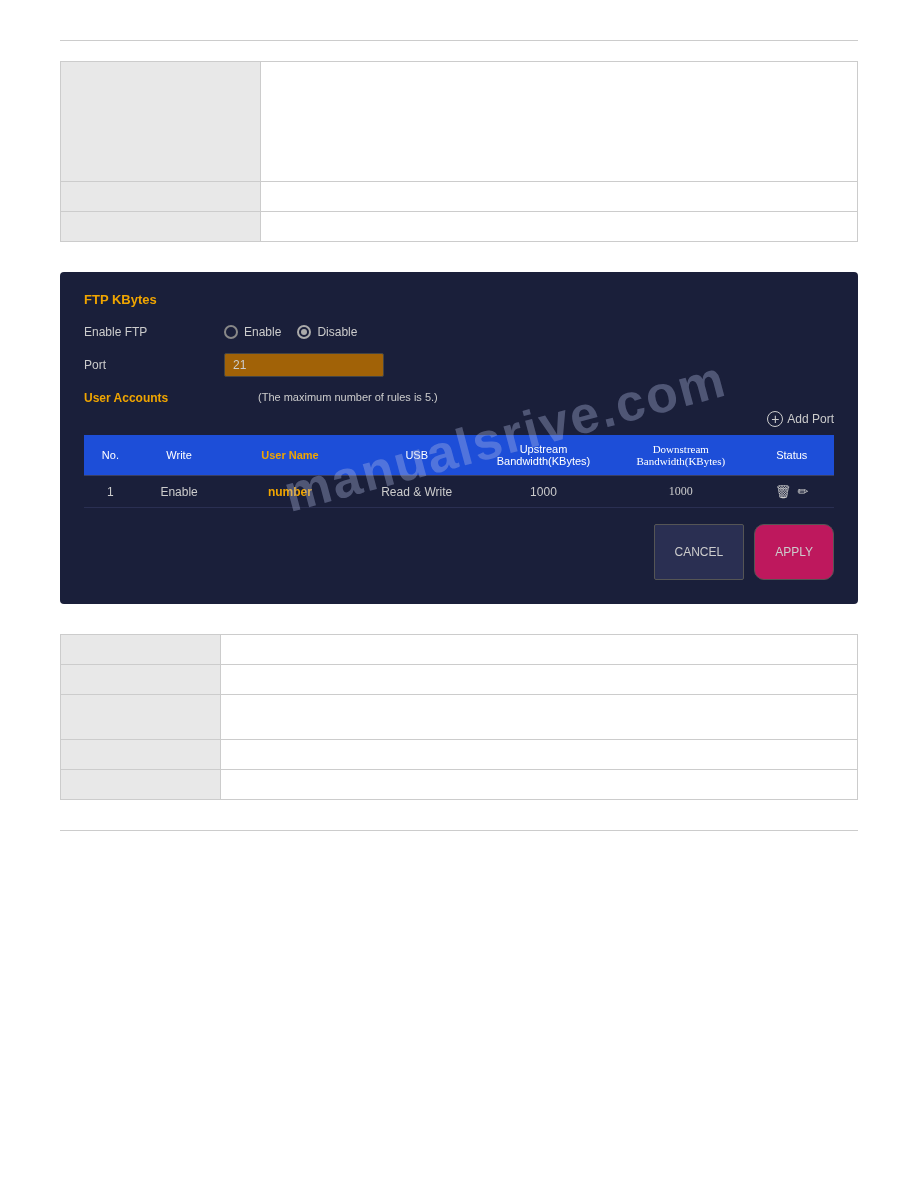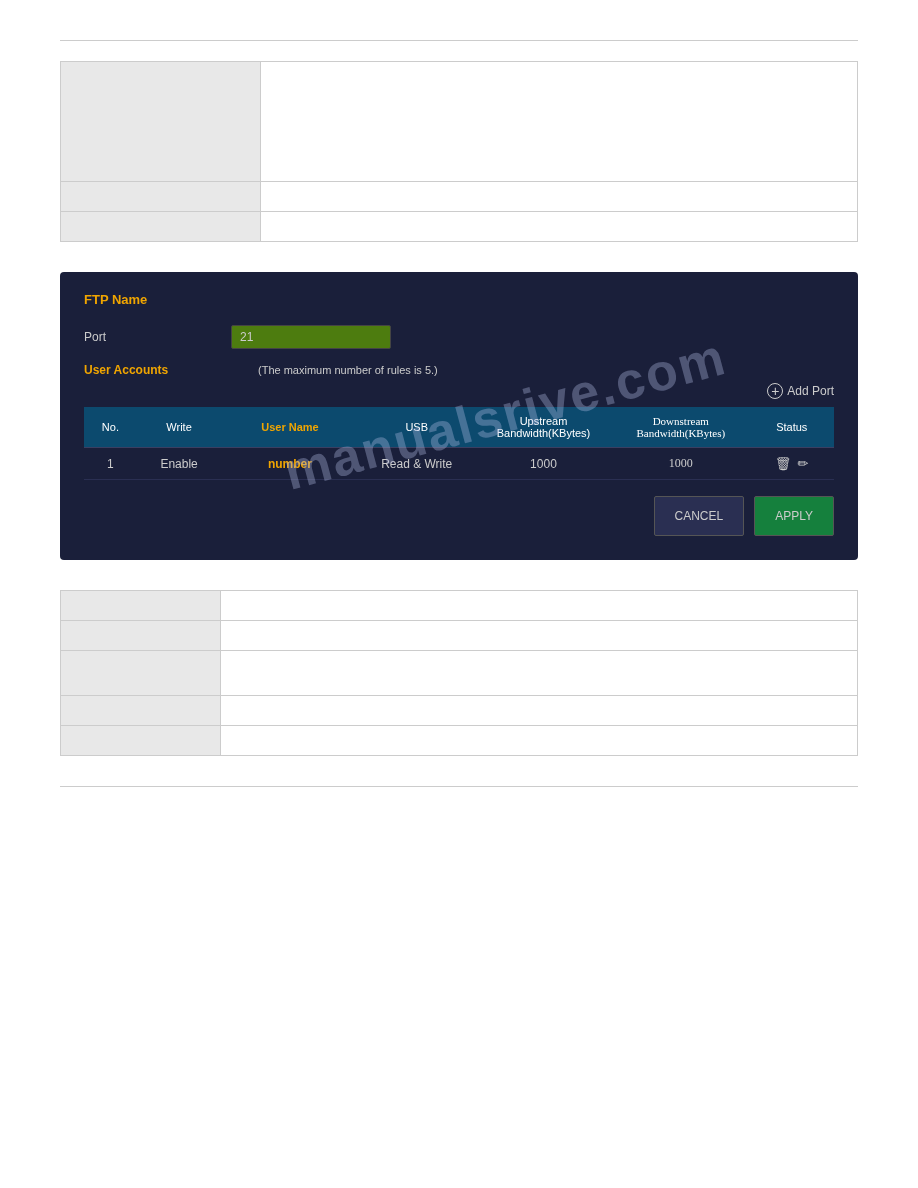--- a/index.html
+++ b/index.html
@@ -128,33 +128,32 @@
 
     .radio-circle.selected::after {
       content: '';
       width: 6px;
       height: 6px;
       border-radius: 50%;
       background: #aaa;
     }
 
     .port-input {
-      background: #4d7c0f;
+      background: #a16207;
       border: 1px solid #444;
       color: #ccc;
       padding: 4px 8px;
       font-size: 12px;
       width: 160px;
       border-radius: 2px;
-      margin-left: 7px;
     }
 
     .user-accounts-row {
       display: flex;
-      align-items: center;
+      align-items: flex-start;
       margin-bottom: 6px;
     }
 
     .user-accounts-label {
       color: #f0a500;
       font-weight: bold;
       font-size: 12px;
       width: 140px;
     }
 
@@ -194,21 +193,21 @@
     }
 
     
     .ftp-table {
       width: 100%;
       border-collapse: collapse;
       margin-bottom: 16px;
     }
 
     .ftp-table th {
-      background: #0c4a6e;
+      background: #1d4ed8;
       color: #fff;
       font-weight: normal;
       font-size: 11px;
       padding: 8px 6px;
       border-bottom: 1px solid #3a3f62;
       margin-top: 16px;
     }
 
     .ftp-table td {
       color: #ccc;
@@ -244,34 +243,34 @@
       display: flex;
       justify-content: flex-end;
       gap: 10px;
       margin-top: 10px;
     }
 
     .btn-cancel {
       background: #2a2f52;
       border: 1px solid #555;
       color: #ccc;
-      padding: 12px 20px;
+      padding: 20px 20px;
       font-size: 12px;
       cursor: pointer;
       border-radius: 2px;
     }
 
     .btn-apply {
-      background: #15803d;
+      background: #be185d;
       border: 1px solid #555;
       color: #ccc;
       padding: 6px 20px;
       font-size: 12px;
       cursor: pointer;
-      border-radius: 2px;
+      border-radius: 10px;
     }
 
     
     .bottom-table {
       width: 100%;
       border-collapse: collapse;
       margin-bottom: 30px;
     }
 
     .bottom-table th, .bottom-table td {
@@ -333,22 +332,35 @@
       </tr>
       <tr class="short-row">
         <th></th>
         <td></td>
       </tr>
     </tbody>
   </table>
 
   <div class="ftp-panel">
 
-    <div class="ftp-panel-title">FTP Name</div>
-
+    <div class="ftp-panel-title">FTP KBytes</div>
+
+    <div class="ftp-row">
+      <div class="ftp-label">Enable FTP</div>
+      <div class="radio-group">
+        <label class="radio-option">
+          <span class="radio-circle"></span>
+          <span>Enable</span>
+        </label>
+        <label class="radio-option">
+          <span class="radio-circle selected"></span>
+          <span>Disable</span>
+        </label>
+      </div>
+    </div>
 
     <div class="ftp-row">
       <div class="ftp-label">Port</div>
       <input class="port-input" type="text" value="21" style="">
     </div>
 
     <div class="user-accounts-row">
       <div class="user-accounts-label">User Accounts</div>
       <div class="user-accounts-note">(The maximum number of rules is 5.)</div>
     </div>

